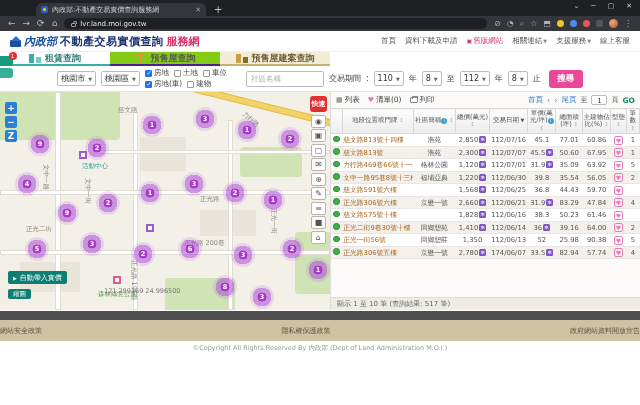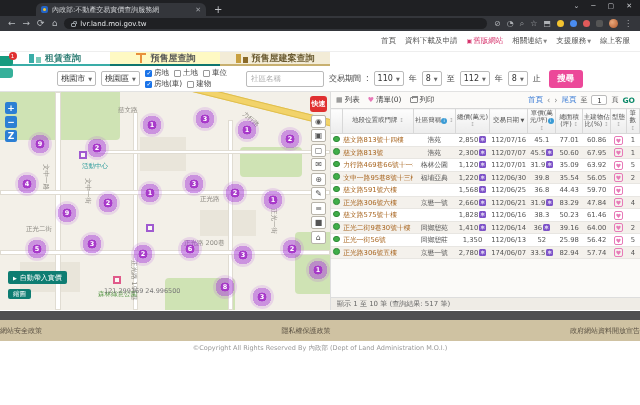--- a/index.html
+++ b/index.html
@@ -41,21 +41,21 @@
   .hmenu .mi { font-size:7.5px; color:#555; white-space:nowrap; }
   .hmenu .mi.hl { color:#d6336c; }
   .hmenu .mi.hl::before { content:"▣"; font-size:6px; margin-right:1px; color:#d6336c; }
   .hmenu .mi .crt { font-size:5px; color:#888; margin-left:1px; }
 
   
   .maintabs { position:absolute; left:0; top:52px; width:640px; height:14px; display:flex; }
   .tab { display:flex; align-items:center; justify-content:center; gap:4px; font-size:9px; font-weight:bold; cursor:pointer; }
   .tab0 { width:310px; background:#fadcdc; color:#a83232; border-bottom:2px solid #e89090; }
   .tab1 { width:110px; background:#fff; color:#2e7d74; border-bottom:2px solid #3aada8; }
-  .tab2 { width:110px; background:#fef9c3; color:#555; border-bottom:2px solid #0f766e; }
+  .tab2 { width:110px; background:#84cc16; color:#555; border-bottom:2px solid #4c1d95; }
   .tab3 { width:110px; background:#f3ecd7; color:#6a5a30; border-bottom:2px solid #c8b070; }
   .ticon { width:12px; height:10px; position:relative; flex:0 0 auto; }
   .ticon::before { content:""; position:absolute; left:0; bottom:0; width:5px; height:9px; }
   .ticon::after { content:""; position:absolute; right:0; bottom:0; width:5px; height:6px; }
   .ti0::before { background:#f0a030; } .ti0::after { background:#d86820; }
   .ti1::before { background:#3aada8; } .ti1::after { background:#7ac8b8; }
   .ti2::before { left:5px; width:2px; height:10px; background:#e8903c; } .ti2::after { left:1px; top:0; width:10px; height:2px; background:#e8903c; }
   .ti3::before { background:#c8a040; } .ti3::after { background:#8a6a28; }
 
   
@@ -173,20 +173,26 @@
       <span class="dot" style="background:#f4c430"></span>
       <span class="dot" style="background:#4a8cf0"></span>
       <span class="dot" style="background:#e05a5a"></span>
       <span class="dot" style="background:#555;border-radius:2px"></span>
       <span class="avatar"></span>
       <span class="g">⋮</span>
     </div>
   </div>
 
   <div class="siteheader">
+    <div class="logo">
+      <span class="logo-house"></span>
+      <span class="logo-moi">內政部</span>
+      <span class="logo-main">不動產交易實價查詢</span>
+      <span class="logo-suffix">服務網</span>
+    </div>
     <div class="hmenu">
         <span class="mi">首頁</span>
         <span class="mi">資料下載及申請</span>
         <span class="mi hl">舊版網站</span>
         <span class="mi">相關連結<span class="crt">▼</span></span>
         <span class="mi">支援服務<span class="crt">▼</span></span>
         <span class="mi">線上客服</span>
       </div>
   </div>
 
@@ -543,21 +549,21 @@
               <td>2</td>
             </tr>
             <tr>
               <td><span class="gdot"></span></td>
               <td class="addr">正光一街56號</td>
               <td>回鄉憩莊</td>
               <td>1,350</td>
               <td>112/06/13</td>
               <td>52</td>
               <td>25.98</td>
-              <td>56.42</td>
+              <td>90.38</td>
               <td><span class="heart">♥</span></td>
               <td>5</td>
             </tr>
             <tr>
               <td><span class="gdot"></span></td>
               <td class="addr">正光路306號五樓</td>
               <td>京懋一號</td>
               <td>2,780<span class="picon">車</span></td>
               <td>174/06/07</td>
               <td>33.5<span class="picon">車</span></td>

